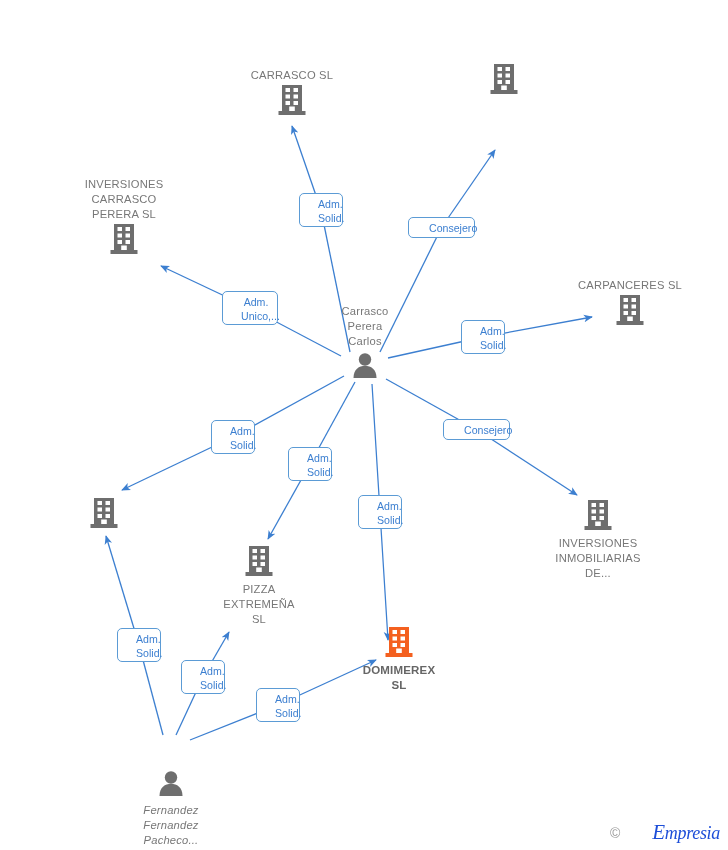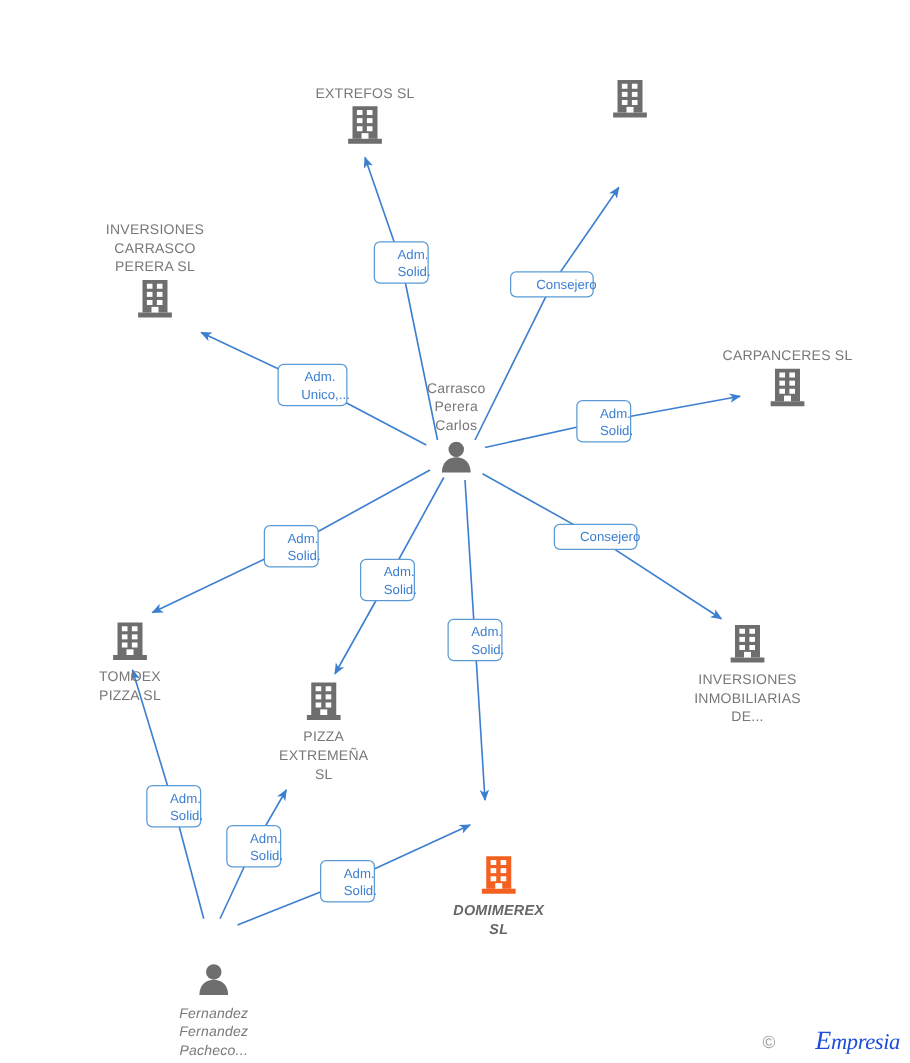--- a/index.html
+++ b/index.html
@@ -126,21 +126,21 @@
       <line x1="163" y1="735" x2="139" y2="645" stroke="#3c7fd0" stroke-width="1.3"></line>
       <line x1="139" y1="645" x2="106" y2="536" stroke="#3c7fd0" stroke-width="1.3" marker-end="url(#arrowhead)"></line>
       <line x1="176" y1="735" x2="203" y2="677" stroke="#3c7fd0" stroke-width="1.3"></line>
       <line x1="203" y1="677" x2="229" y2="632" stroke="#3c7fd0" stroke-width="1.3" marker-end="url(#arrowhead)"></line>
       <line x1="190" y1="740" x2="278" y2="705" stroke="#3c7fd0" stroke-width="1.3"></line>
       <line x1="278" y1="705" x2="376" y2="660" stroke="#3c7fd0" stroke-width="1.3" marker-end="url(#arrowhead)"></line>
     </svg>
 
   <div id="node-layer">
       <div class="node label-above" style="left: 292px; top: 68px;">
-        <span class="node-label">EXTREFOS SL</span>
+        <span class="node-label">CARRASCO SL</span>
         <span class="node-icon"><svg width="30" height="32" viewBox="0 0 30 32" xmlns="http://www.w3.org/2000/svg">
             <rect x="5" y="1" width="20" height="26" fill="#6e6e6e"></rect>
             <rect x="1.5" y="27" width="27" height="4" fill="#6e6e6e"></rect>
             <rect x="8.5" y="4" width="4.5" height="4" fill="#ffffff"></rect>
             <rect x="16.5" y="4" width="4.5" height="4" fill="#ffffff"></rect>
             <rect x="8.5" y="10.5" width="4.5" height="4" fill="#ffffff"></rect>
             <rect x="16.5" y="10.5" width="4.5" height="4" fill="#ffffff"></rect>
             <rect x="8.5" y="17" width="4.5" height="4" fill="#ffffff"></rect>
             <rect x="16.5" y="17" width="4.5" height="4" fill="#ffffff"></rect>
             <rect x="12.2" y="22.5" width="5.6" height="4.5" fill="#ffffff"></rect>
@@ -203,22 +203,20 @@
             <rect x="5" y="1" width="20" height="26" fill="#6e6e6e"></rect>
             <rect x="1.5" y="27" width="27" height="4" fill="#6e6e6e"></rect>
             <rect x="8.5" y="4" width="4.5" height="4" fill="#ffffff"></rect>
             <rect x="16.5" y="4" width="4.5" height="4" fill="#ffffff"></rect>
             <rect x="8.5" y="10.5" width="4.5" height="4" fill="#ffffff"></rect>
             <rect x="16.5" y="10.5" width="4.5" height="4" fill="#ffffff"></rect>
             <rect x="8.5" y="17" width="4.5" height="4" fill="#ffffff"></rect>
             <rect x="16.5" y="17" width="4.5" height="4" fill="#ffffff"></rect>
             <rect x="12.2" y="22.5" width="5.6" height="4.5" fill="#ffffff"></rect>
           </svg></span>
-        <span class="node-label">TOMOEX
-PIZZA  SL</span>
       </div>
       <div class="node label-below" style="left: 259px; top: 545px;">
         <span class="node-icon"><svg width="30" height="32" viewBox="0 0 30 32" xmlns="http://www.w3.org/2000/svg">
             <rect x="5" y="1" width="20" height="26" fill="#6e6e6e"></rect>
             <rect x="1.5" y="27" width="27" height="4" fill="#6e6e6e"></rect>
             <rect x="8.5" y="4" width="4.5" height="4" fill="#ffffff"></rect>
             <rect x="16.5" y="4" width="4.5" height="4" fill="#ffffff"></rect>
             <rect x="8.5" y="10.5" width="4.5" height="4" fill="#ffffff"></rect>
             <rect x="16.5" y="10.5" width="4.5" height="4" fill="#ffffff"></rect>
             <rect x="8.5" y="17" width="4.5" height="4" fill="#ffffff"></rect>
@@ -238,21 +236,21 @@
             <rect x="8.5" y="10.5" width="4.5" height="4" fill="#ffffff"></rect>
             <rect x="16.5" y="10.5" width="4.5" height="4" fill="#ffffff"></rect>
             <rect x="8.5" y="17" width="4.5" height="4" fill="#ffffff"></rect>
             <rect x="16.5" y="17" width="4.5" height="4" fill="#ffffff"></rect>
             <rect x="12.2" y="22.5" width="5.6" height="4.5" fill="#ffffff"></rect>
           </svg></span>
         <span class="node-label">INVERSIONES
 INMOBILIARIAS
 DE...</span>
       </div>
-      <div class="node label-below focus" style="left: 399px; top: 684px; font-style: italic;">
+      <div class="node label-below focus" style="left: 399px; top: 626px;">
         <span class="node-icon"><svg width="30" height="32" viewBox="0 0 30 32" xmlns="http://www.w3.org/2000/svg">
             <rect x="5" y="1" width="20" height="26" fill="#f4601f"></rect>
             <rect x="1.5" y="27" width="27" height="4" fill="#f4601f"></rect>
             <rect x="8.5" y="4" width="4.5" height="4" fill="#ffffff"></rect>
             <rect x="16.5" y="4" width="4.5" height="4" fill="#ffffff"></rect>
             <rect x="8.5" y="10.5" width="4.5" height="4" fill="#ffffff"></rect>
             <rect x="16.5" y="10.5" width="4.5" height="4" fill="#ffffff"></rect>
             <rect x="8.5" y="17" width="4.5" height="4" fill="#ffffff"></rect>
             <rect x="16.5" y="17" width="4.5" height="4" fill="#ffffff"></rect>
             <rect x="12.2" y="22.5" width="5.6" height="4.5" fill="#ffffff"></rect>

